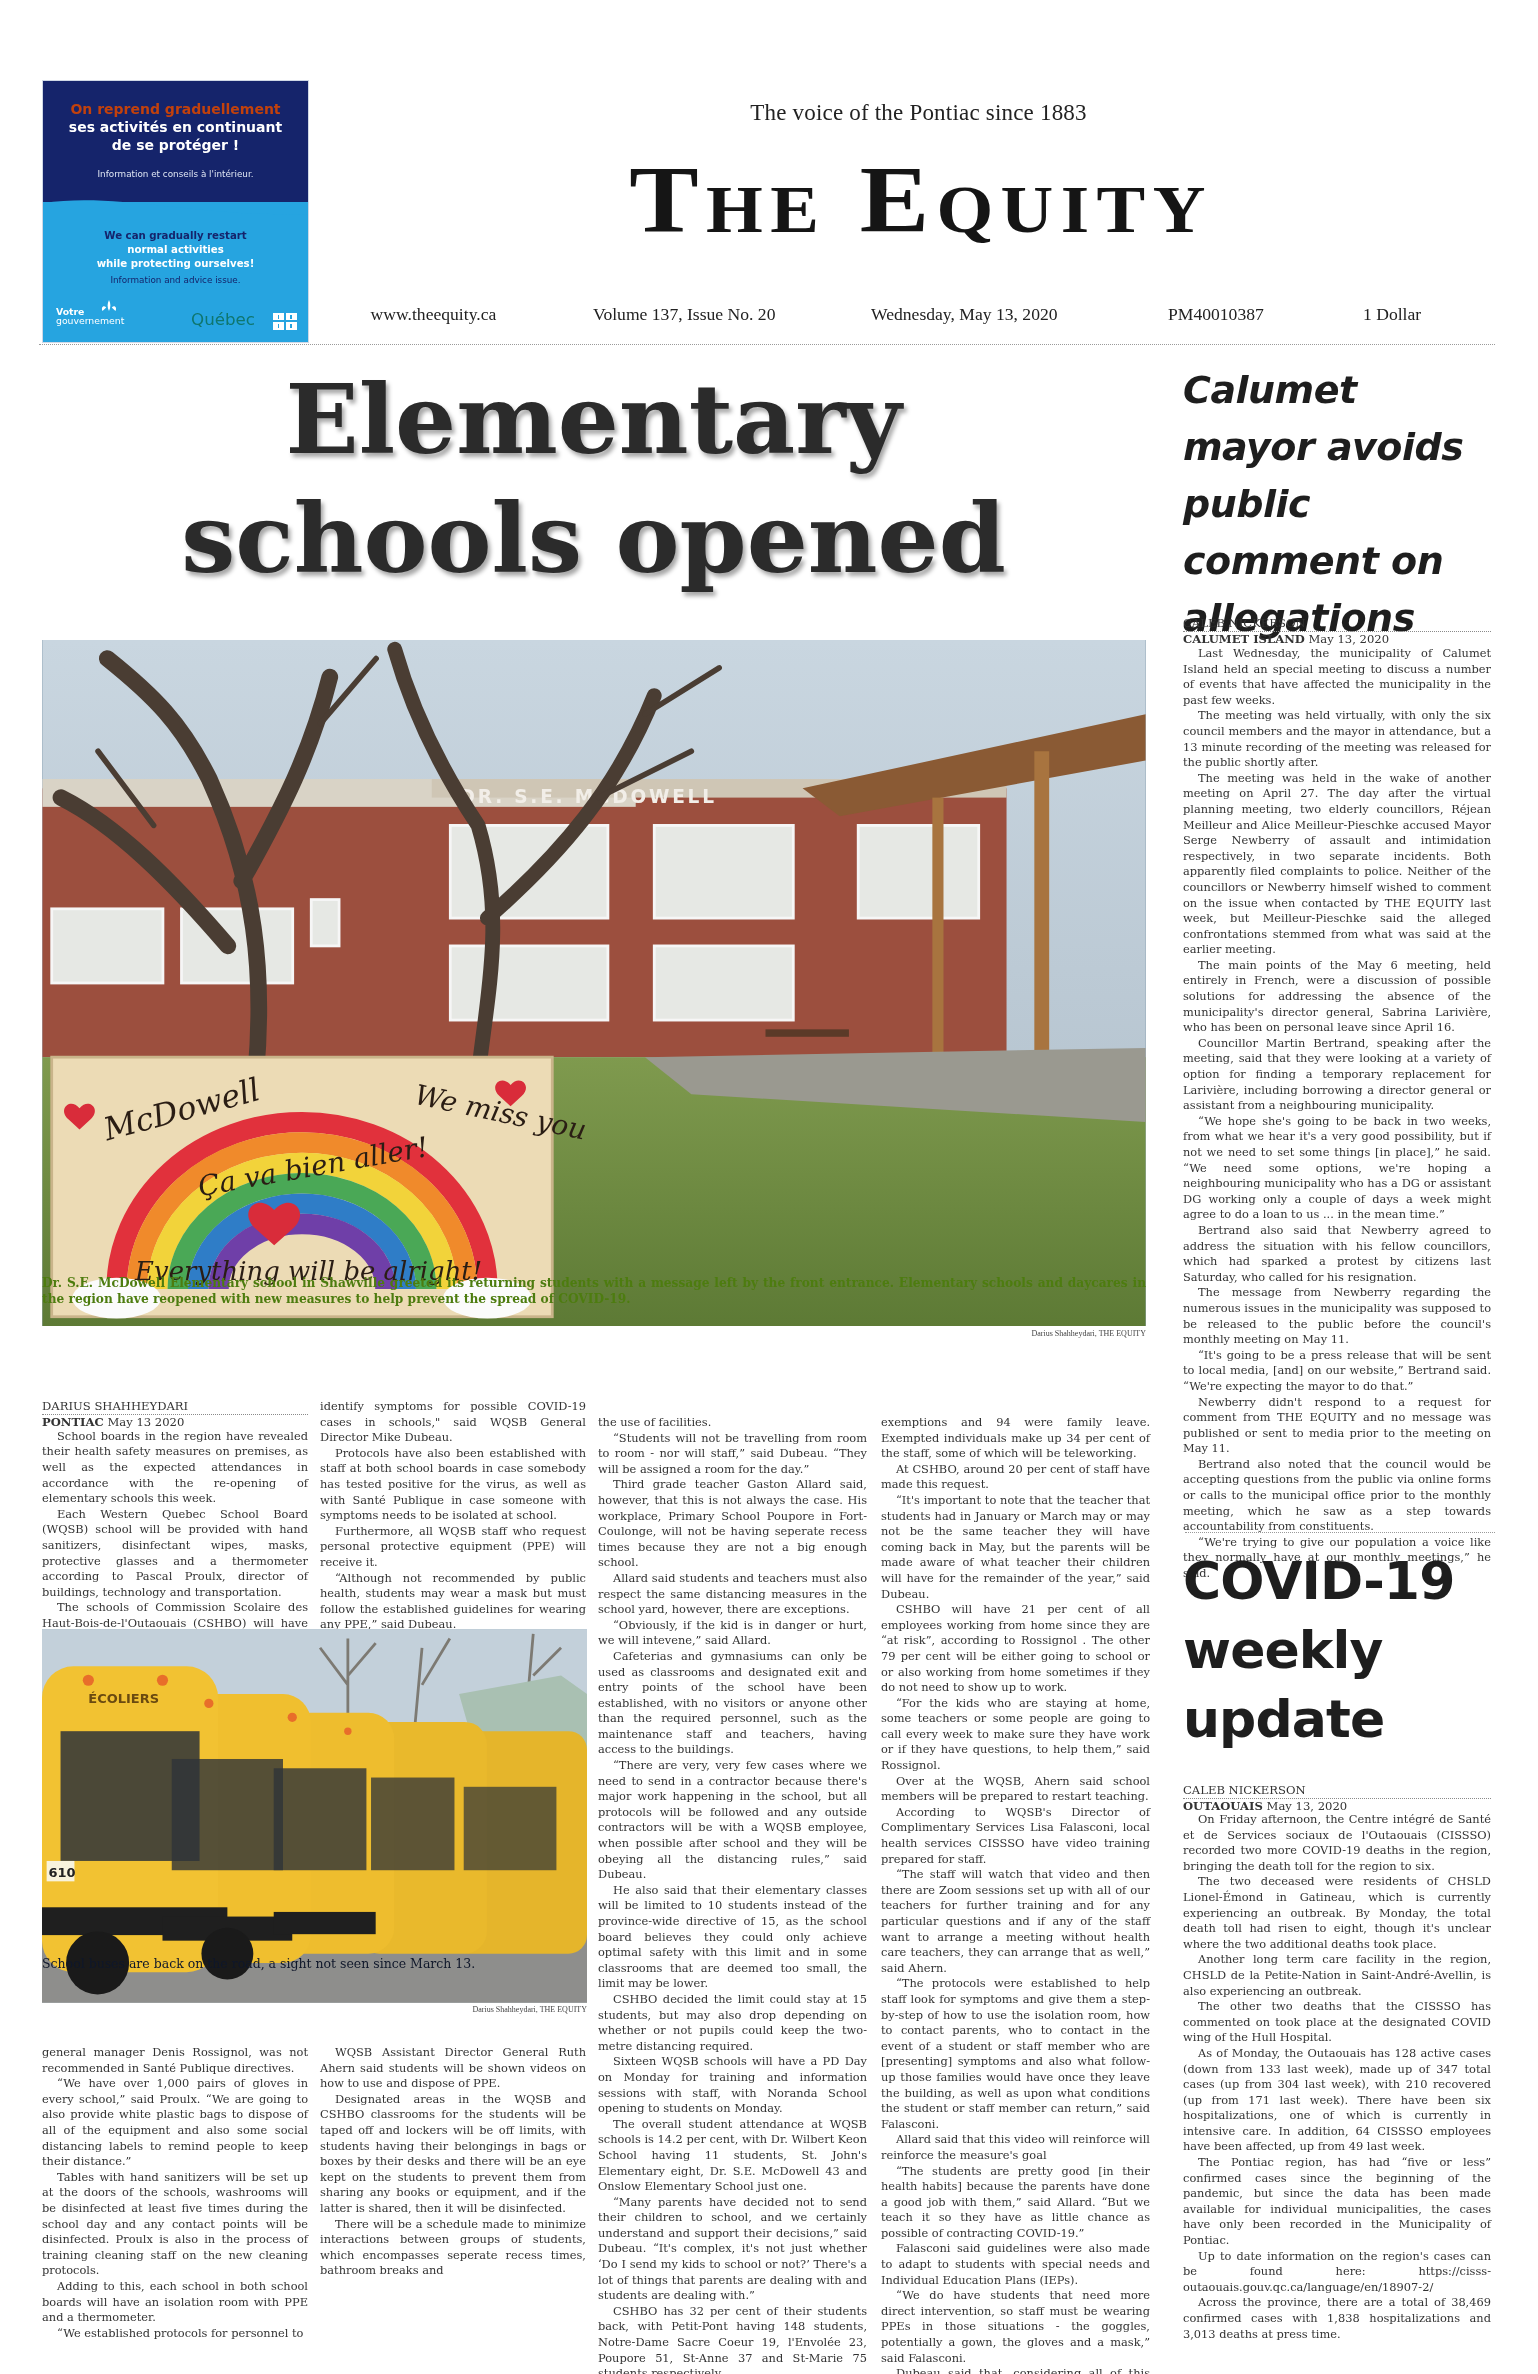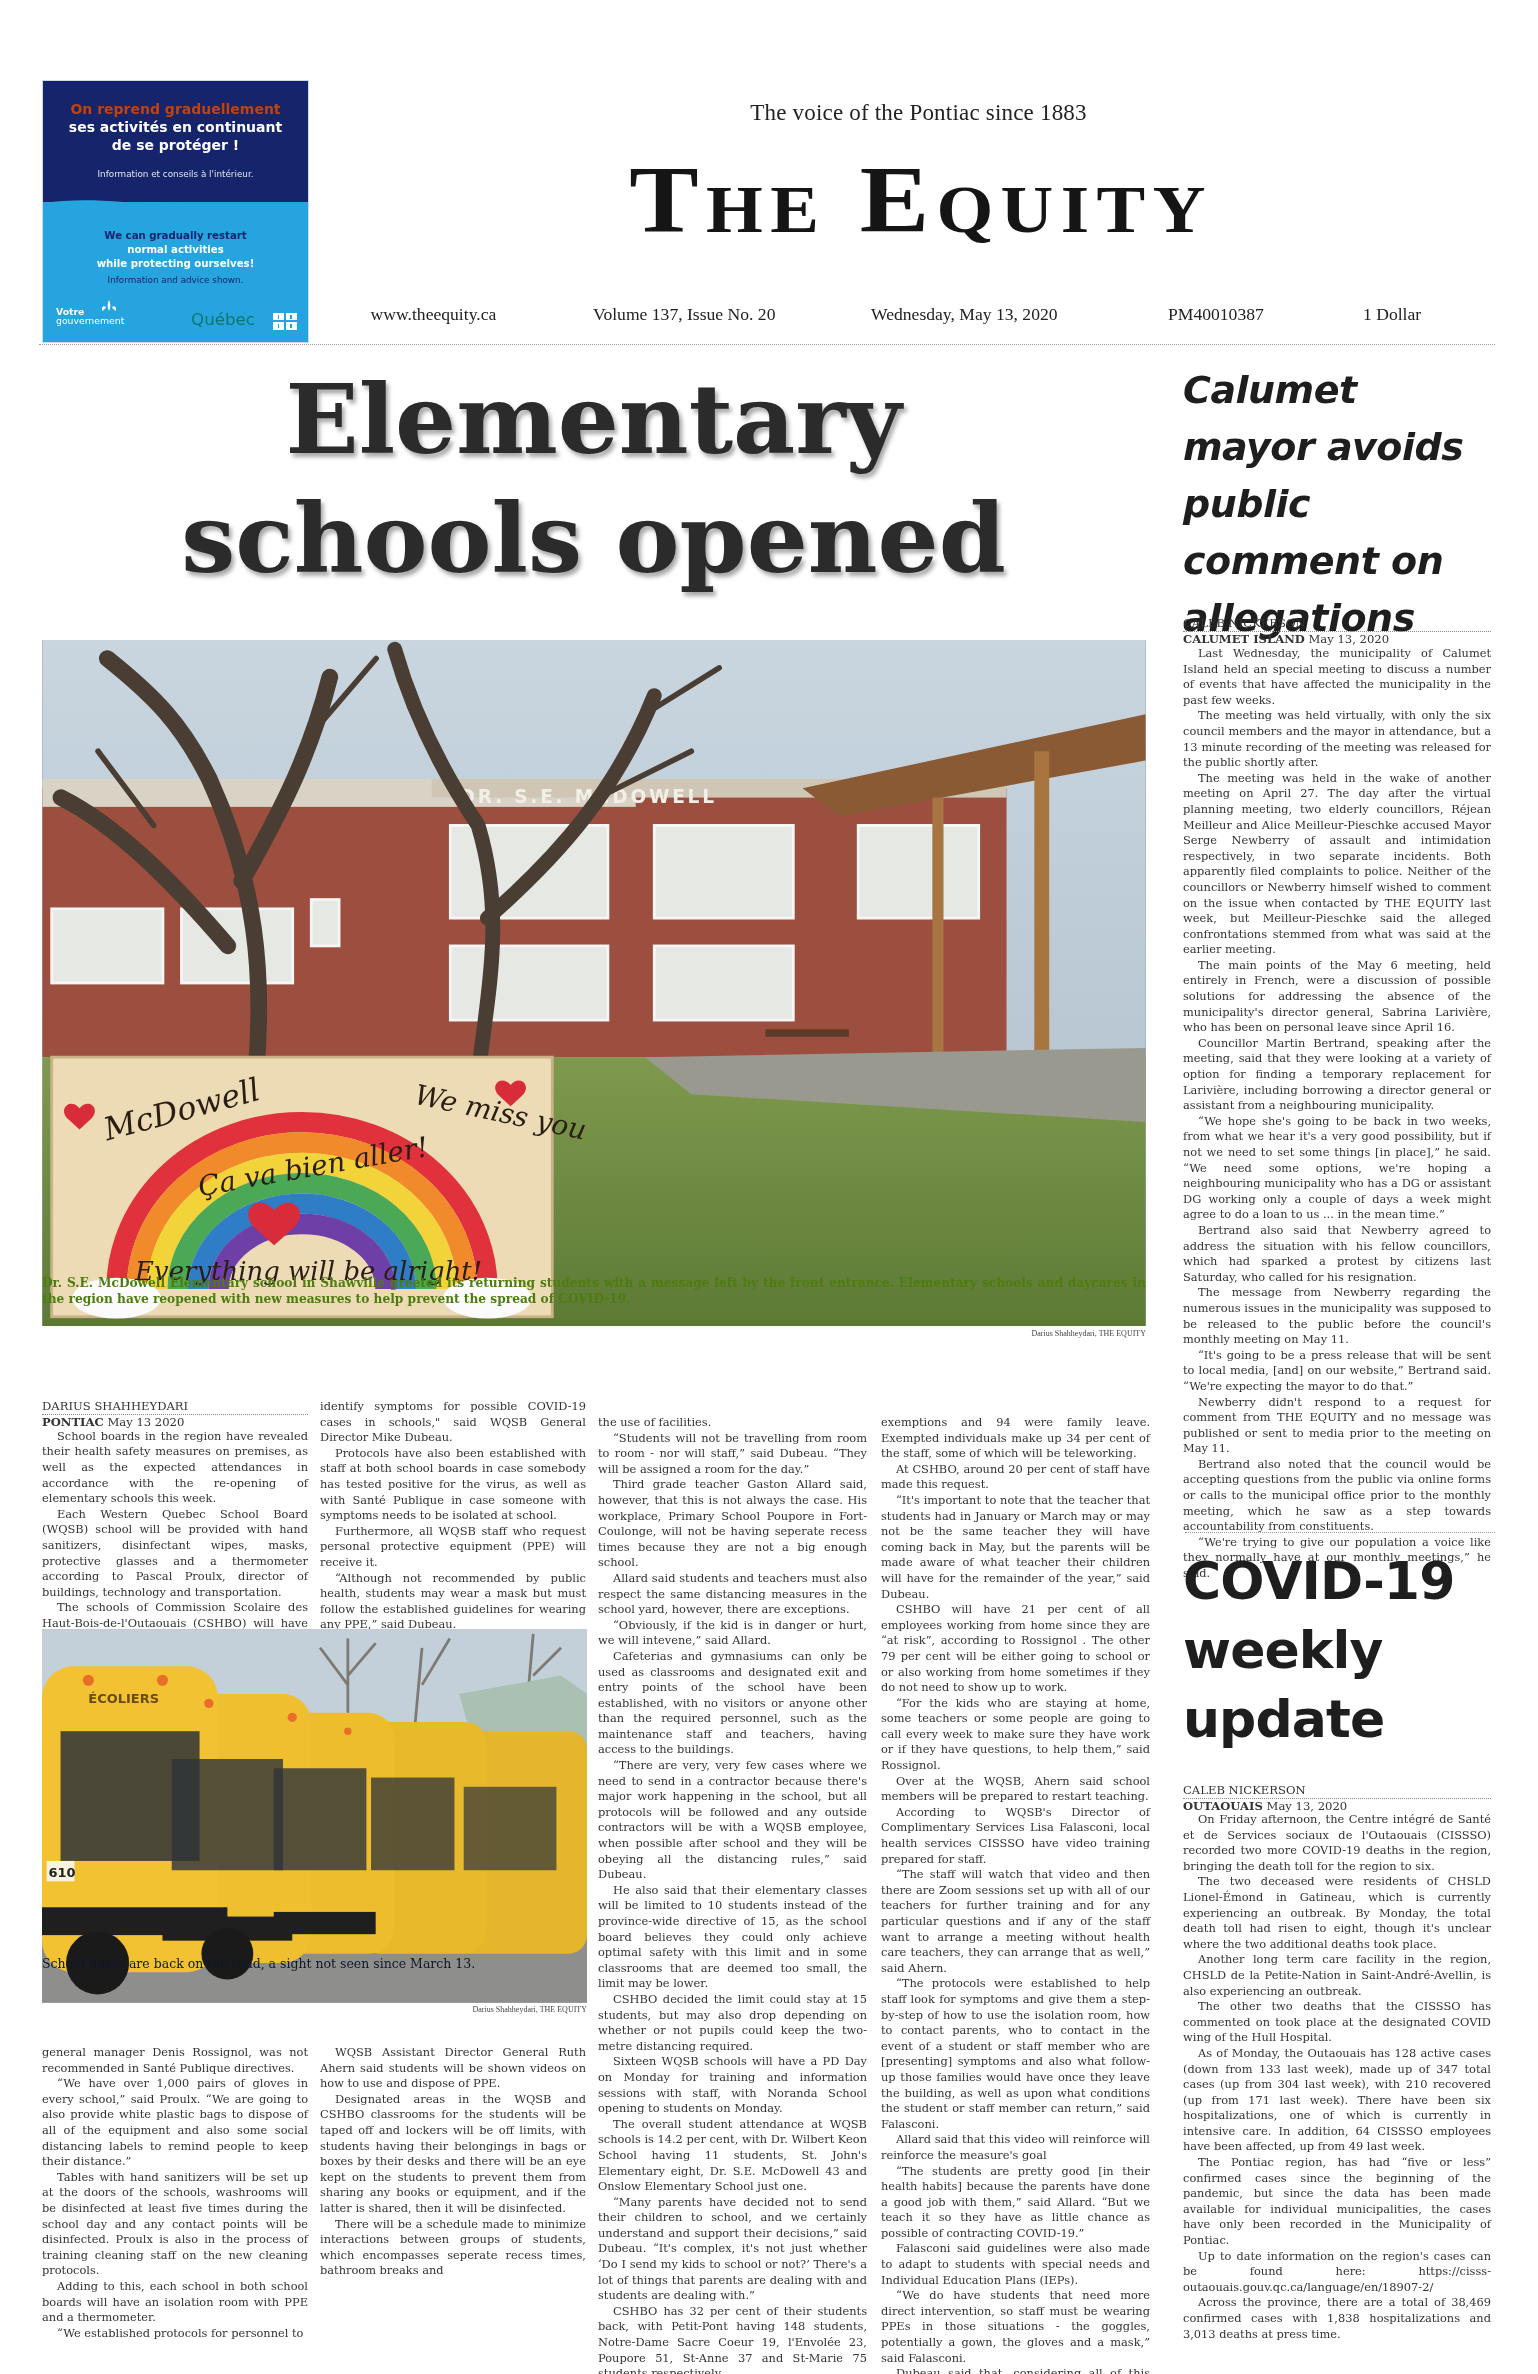--- a/index.html
+++ b/index.html
@@ -86,21 +86,21 @@
   <svg class="wavecut" width="267" height="37" viewBox="0 0 288 40">
     <path d="M0,14 C80,2 170,30 288,26 L288,40 L0,40 Z" fill="#26a4e0"></path>
   </svg>
   <div class="t1 fr1">On reprend graduellement</div>
   <div class="t1 fr2">ses activités en continuant</div>
   <div class="t1 fr3">de se protéger !</div>
   <div class="frsub">Information et conseils à l'intérieur.</div>
   <div class="en en1">We can gradually restart</div>
   <div class="en en2">normal activities</div>
   <div class="en en3">while protecting ourselves!</div>
-  <div class="ensub">Information and advice shown.</div>
+  <div class="ensub">Information and advice issue.</div>
   <svg class="fleur" viewBox="0 0 26 14">
     <path d="M13,0 C11,4 11,8 13,12 C15,8 15,4 13,0 Z M6,12 C4,8 7,5 10,8 Z M20,12 C22,8 19,5 16,8 Z" fill="#fff"></path>
   </svg>
   <div class="votre">
     <div>Votre</div>
     <div style="font-weight:normal;">gouvernement</div>
   </div>
   <div class="quebec">Québec</div>
   <div class="flags">
       <span></span>

